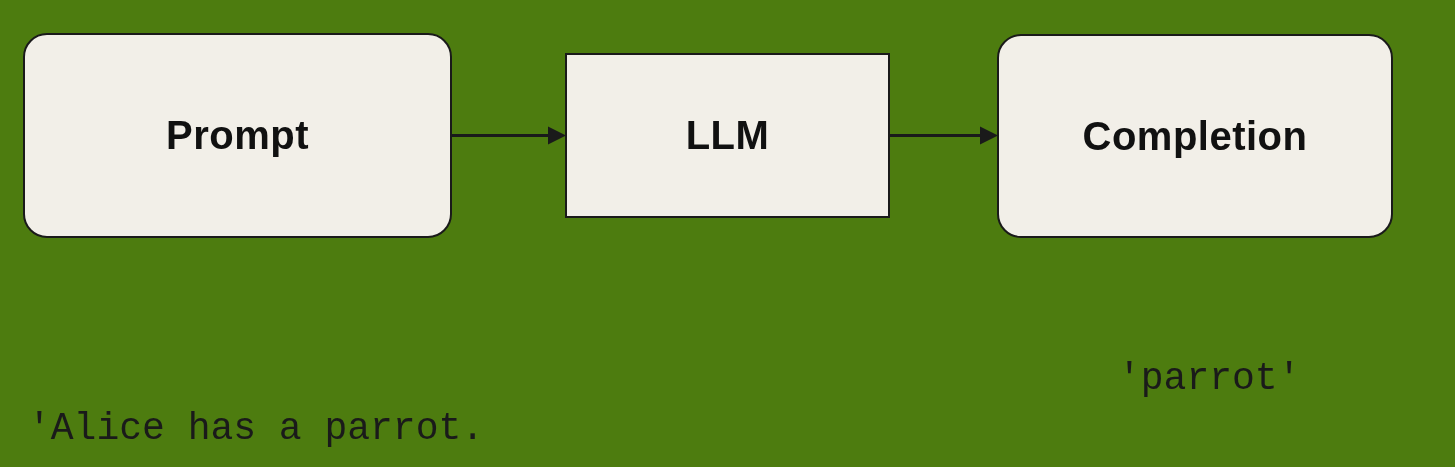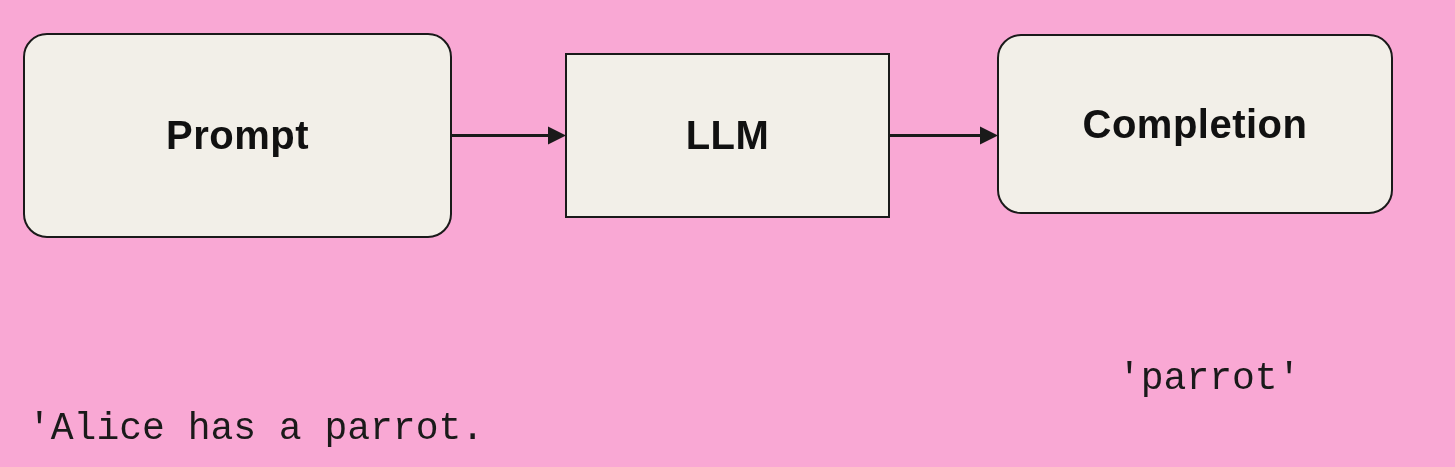--- a/index.html
+++ b/index.html
@@ -3,21 +3,21 @@
 <meta charset="utf-8">
 <style>
   html, body {
     margin: 0;
     padding: 0;
   }
   .canvas {
     position: relative;
     width: 1455px;
     height: 467px;
-    background: #f9a8d4;
+    background: #4d7c0f;
     font-family: "Liberation Sans", sans-serif;
     color: #1a1a1a;
     overflow: hidden;
   }
   .arrow-layer {
     position: absolute;
     inset: 0;
     width: 1455px;
     height: 467px;
   }
@@ -42,21 +42,21 @@
     width: 429px; height: 205px;
     border-radius: 24px;
   }
   .node-llm {
     left: 565px; top: 53px;
     width: 325px; height: 165px;
     border-radius: 0;
   }
   .node-completion {
     left: 997px; top: 34px;
-    width: 396px; height: 180px;
+    width: 396px; height: 204px;
     border-radius: 24px;
   }
   .mono-text {
     position: absolute;
     font-family: "Liberation Mono", monospace;
     font-size: 38px;
     line-height: 50px;
     color: #1a1a1a;
     white-space: pre;
     margin-top: 18px;

